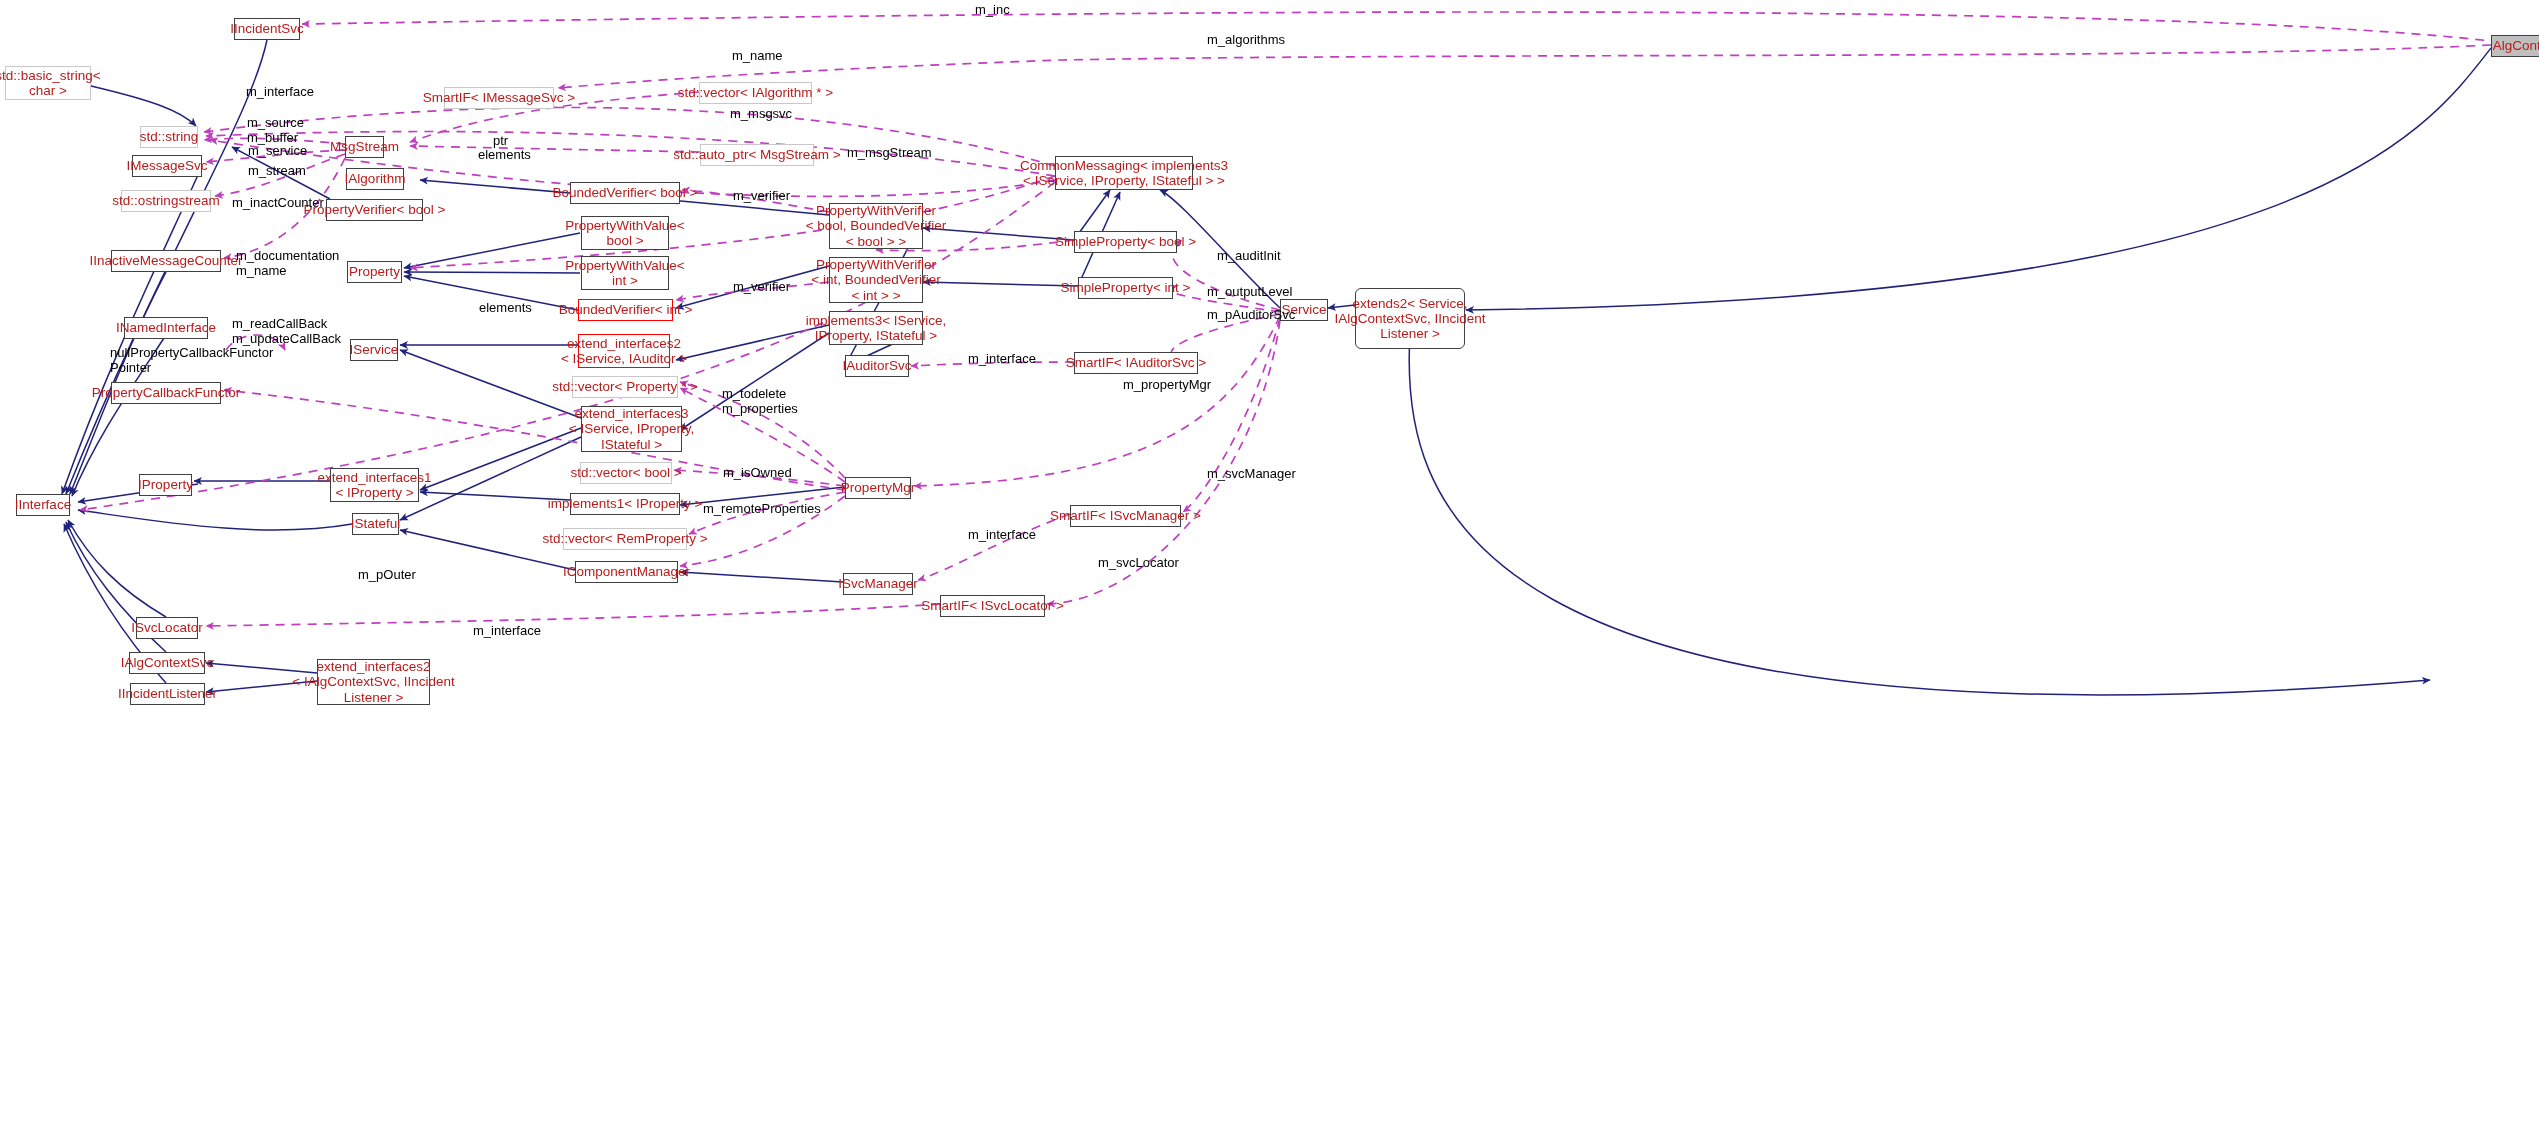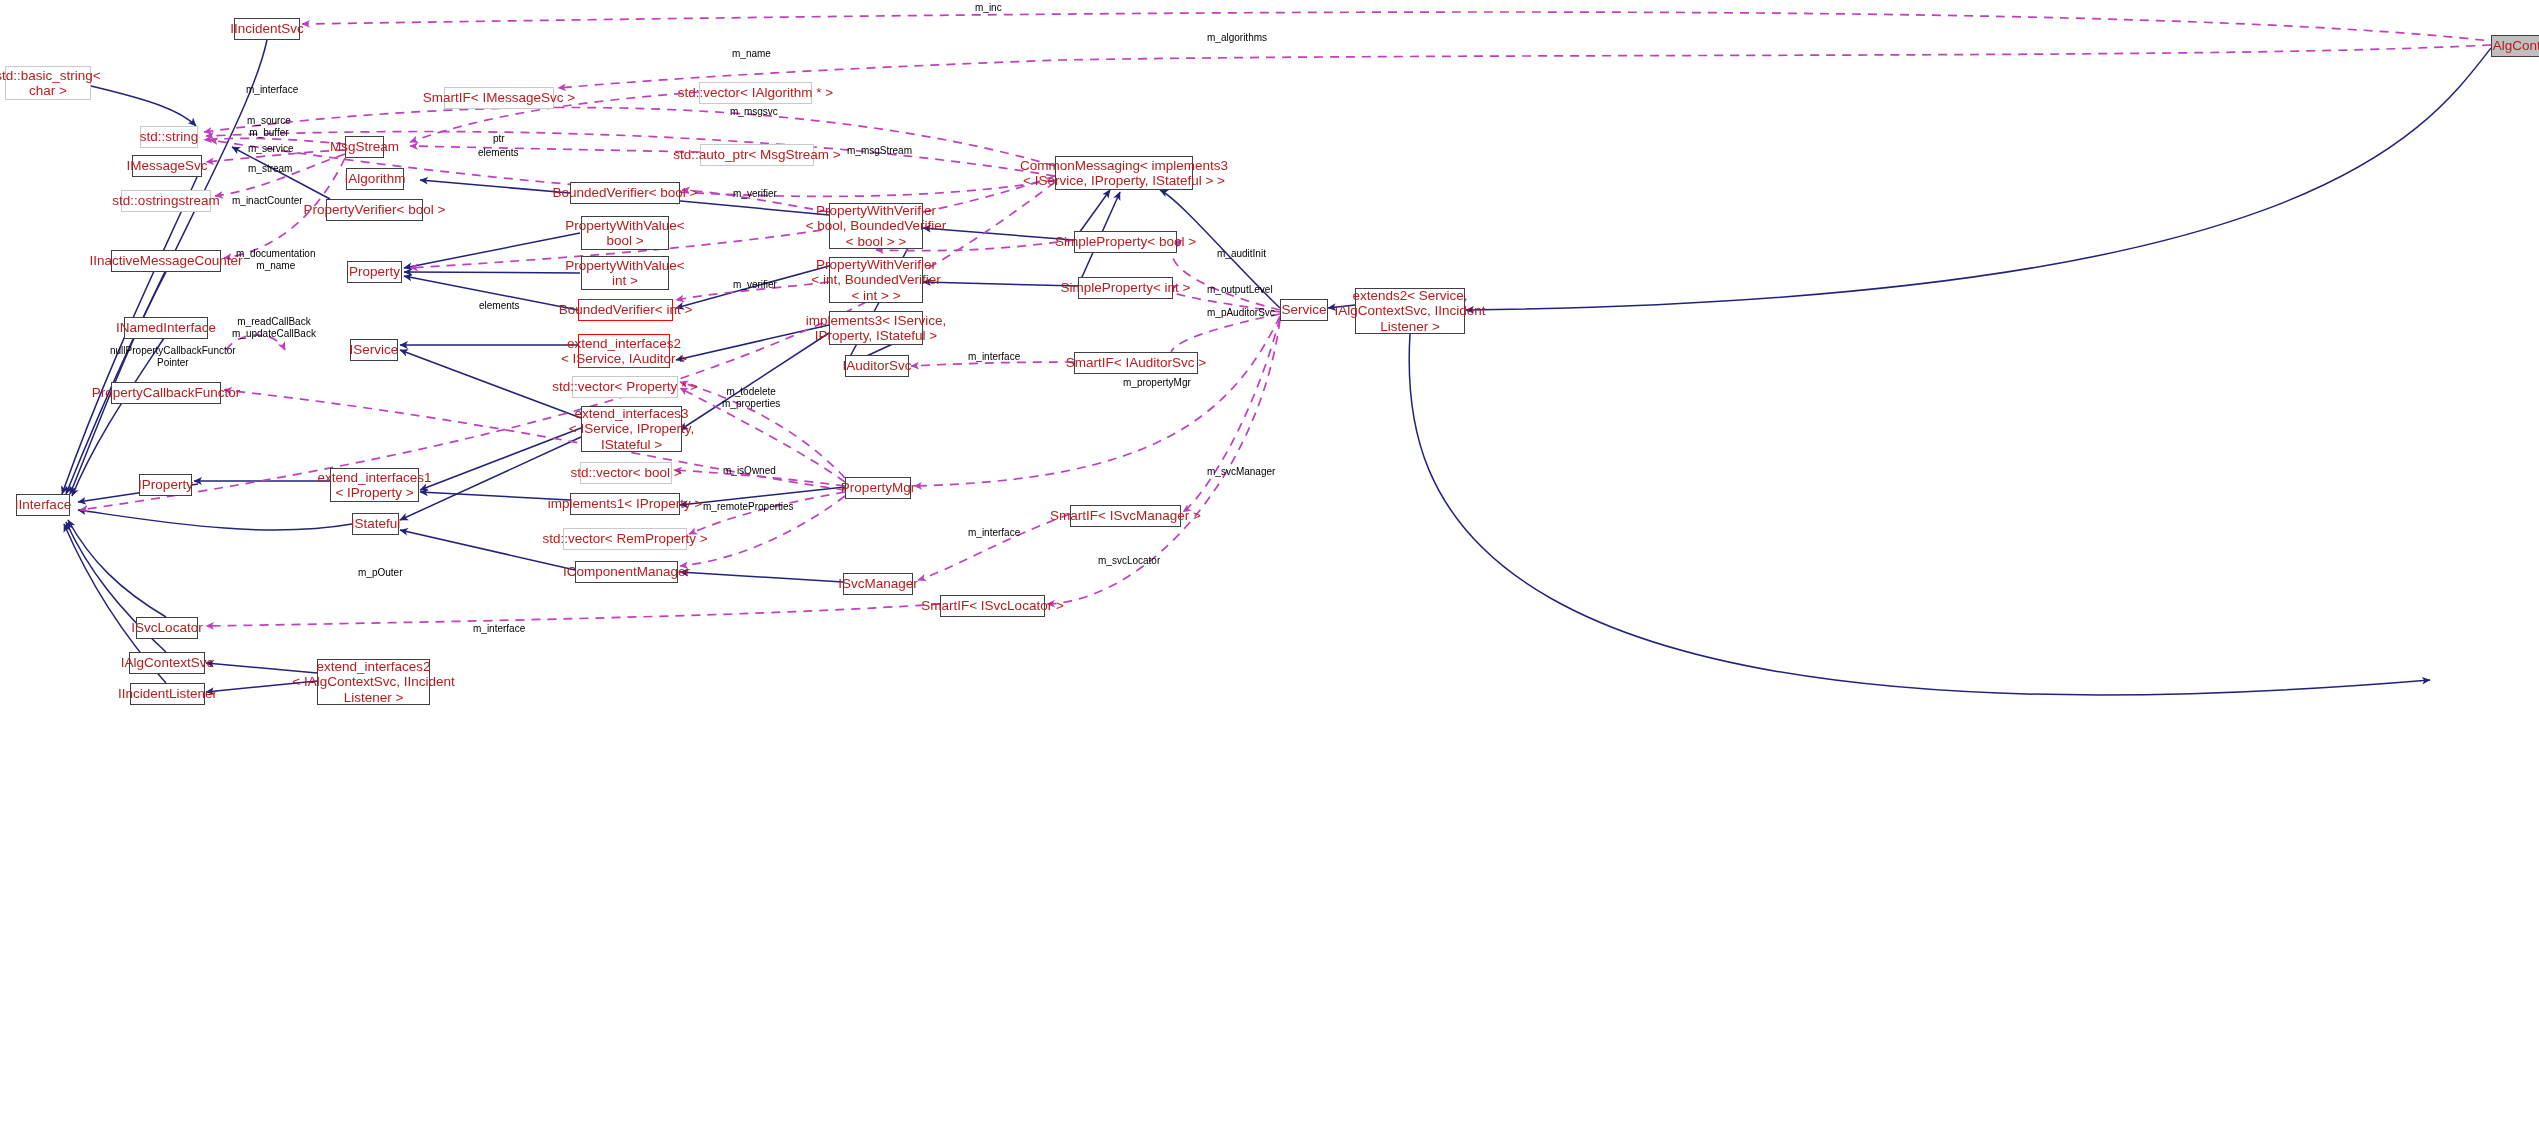--- a/index.html
+++ b/index.html
@@ -6,21 +6,21 @@
   #canvas{position:relative;width:2539px;height:1147px;background:#ffffff;
           font-family:"Liberation Sans","DejaVu Sans",sans-serif;overflow:hidden;}
   #edges{position:absolute;left:0;top:0;width:2539px;height:1147px;}
   .node{position:absolute;box-sizing:border-box;display:flex;align-items:center;
         justify-content:center;text-align:center;line-height:1.12;
         font-size:13.5px;color:#b91c1c;background:#ffffff;white-space:pre;}
   .node.solid  {border:1.6px solid #404040;}
   .node.light  {border:1.2px solid #c9c9c9;}
   .node.red    {border:1.8px solid #ff0000;}
   .node.cur    {border:1.6px solid #404040;background:#bfbfbf;}
-  .elabel{position:absolute;font-size:10px;color:#000;white-space:pre;text-align:center;
+  .elabel{position:absolute;font-size:13px;color:#000;white-space:pre;text-align:left;
           line-height:1.18;}
 </style>
 </head>
 <body>
 
 <div id="canvas">
 
   <svg id="edges" viewBox="0 0 2539 1147" xmlns="http://www.w3.org/2000/svg">
     <defs>
       <marker id="ah-inh" markerWidth="9" markerHeight="9" refX="8" refY="4.5" orient="auto" markerUnits="userSpaceOnUse">
@@ -135,21 +135,21 @@
       <div class="node solid" style="left: 1074px; top: 231px; width: 103px; height: 22px;">SimpleProperty&lt; bool &gt;</div>
       <div class="node solid" style="left: 111px; top: 250px; width: 110px; height: 22px;">IInactiveMessageCounter</div>
       <div class="node solid" style="left: 829px; top: 257px; width: 94px; height: 46px;">PropertyWithVerifier
 &lt; int, BoundedVerifier
 &lt; int &gt; &gt;</div>
       <div class="node solid" style="left: 581px; top: 256px; width: 88px; height: 34px;">PropertyWithValue&lt;
 int &gt;</div>
       <div class="node solid" style="left: 347px; top: 261px; width: 55px; height: 22px;">Property</div>
       <div class="node solid" style="left: 1078px; top: 277px; width: 95px; height: 22px;">SimpleProperty&lt; int &gt;</div>
       <div class="node solid" style="left: 1280px; top: 299px; width: 48px; height: 22px;">Service</div>
-      <div class="node solid" style="left: 1355px; top: 288px; width: 110px; height: 46px;">extends2&lt; Service,
+      <div class="node solid" style="left: 1355px; top: 288px; width: 110px; height: 61px; border-radius: 6px;">extends2&lt; Service,
 IAlgContextSvc, IIncident
 Listener &gt;</div>
       <div class="node solid" style="left: 829px; top: 311px; width: 94px; height: 34px;">implements3&lt; IService,
 IProperty, IStateful &gt;</div>
       <div class="node red" style="left: 578px; top: 299px; width: 95px; height: 22px;">BoundedVerifier&lt; int &gt;</div>
       <div class="node solid" style="left: 124px; top: 317px; width: 84px; height: 22px;">INamedInterface</div>
       <div class="node red" style="left: 578px; top: 334px; width: 92px; height: 34px;">extend_interfaces2
 &lt; IService, IAuditor &gt;</div>
       <div class="node solid" style="left: 350px; top: 339px; width: 48px; height: 22px;">IService</div>
       <div class="node solid" style="left: 845px; top: 355px; width: 64px; height: 22px;">IAuditorSvc</div>

